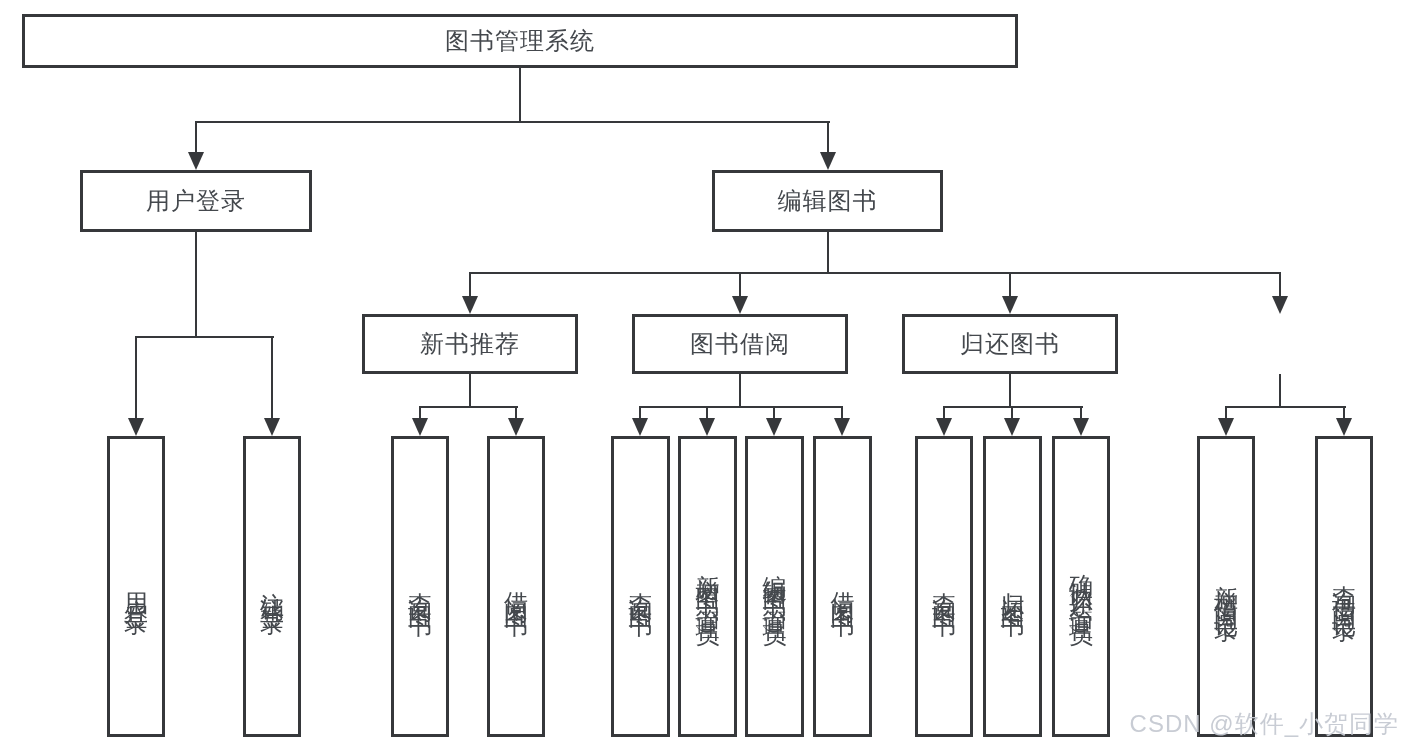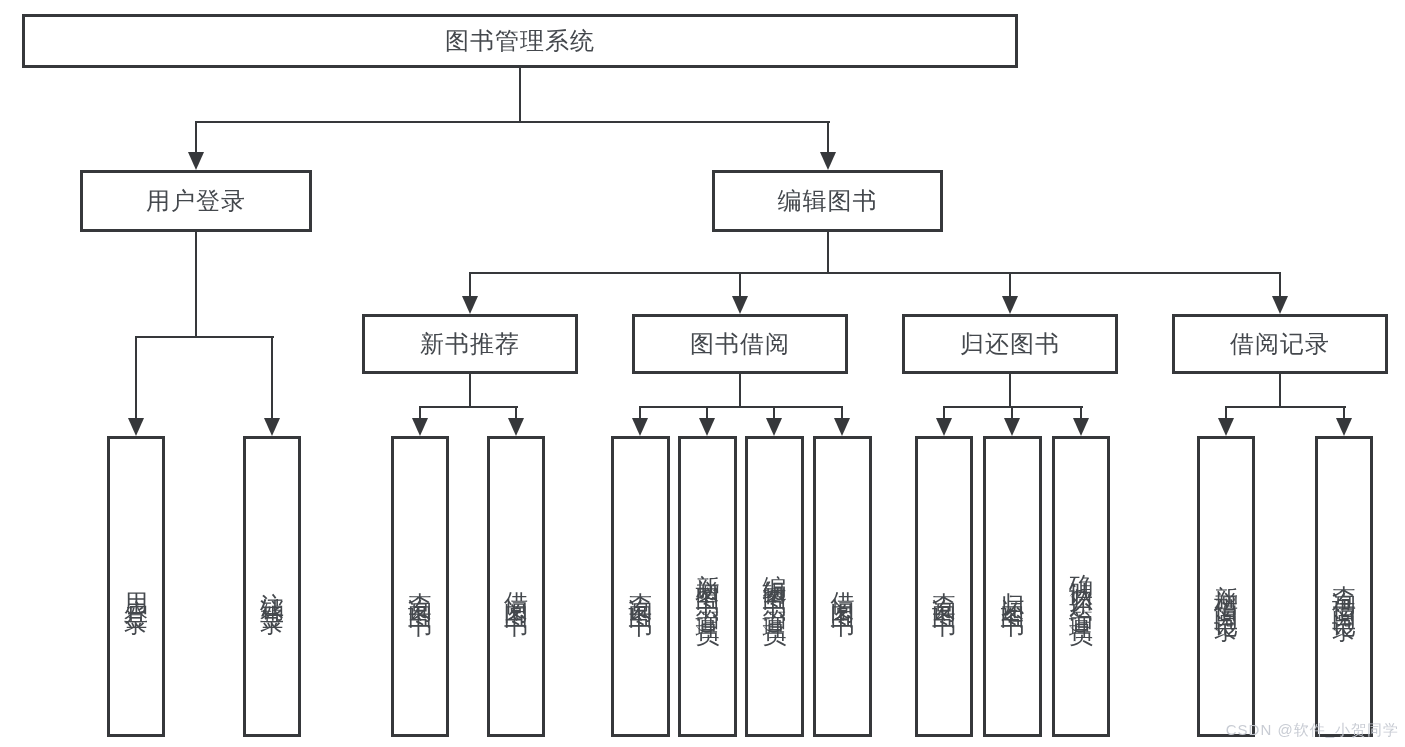--- a/index.html
+++ b/index.html
@@ -50,21 +50,21 @@
     content:"";position:absolute;left:7px;top:0;bottom:14px;width:2px;background:var(--line);
   }
   .arrow::after{
     content:"";position:absolute;left:0;bottom:0;width:0;height:0;
     border-left:8px solid transparent;border-right:8px solid transparent;
     border-top:18px solid var(--line);
   }
   .watermark{
     position:absolute;
     right:6px;bottom:7px;
-    font-size:15px;
+    font-size:24px;
     color:var(--wm);
     letter-spacing:1px;
     z-index:5;
     opacity:.95;
   }
 </style>
 </head>
 <body>
 
 <div class="canvas">
@@ -98,23 +98,20 @@
   <div class="arrow" style="left:1272px;top:272px;height:42px;"></div>
 
   <div class="box" style="left:362px;top:314px;width:216px;height:60px;">
     <span>新书推荐</span>
   </div>
   <div class="box" style="left:632px;top:314px;width:216px;height:60px;">
     <span>图书借阅</span>
   </div>
   <div class="box" style="left:902px;top:314px;width:216px;height:60px;">
     <span>归还图书</span>
-  </div>
-  <div class="box" style="left:1172px;top:314px;width:216px;height:60px;">
-    <span>借阅记录</span>
   </div>
 
   <div class="vline" style="left:469px;top:374px;height:34px;"></div>
   <div class="hline" style="left:419px;top:406px;width:99px;"></div>
   <div class="arrow" style="left:412px;top:406px;height:30px;"></div>
   <div class="arrow" style="left:508px;top:406px;height:30px;"></div>
 
   <div class="vline" style="left:739px;top:374px;height:34px;"></div>
   <div class="hline" style="left:639px;top:406px;width:204px;"></div>
   <div class="arrow" style="left:632px;top:406px;height:30px;"></div>

